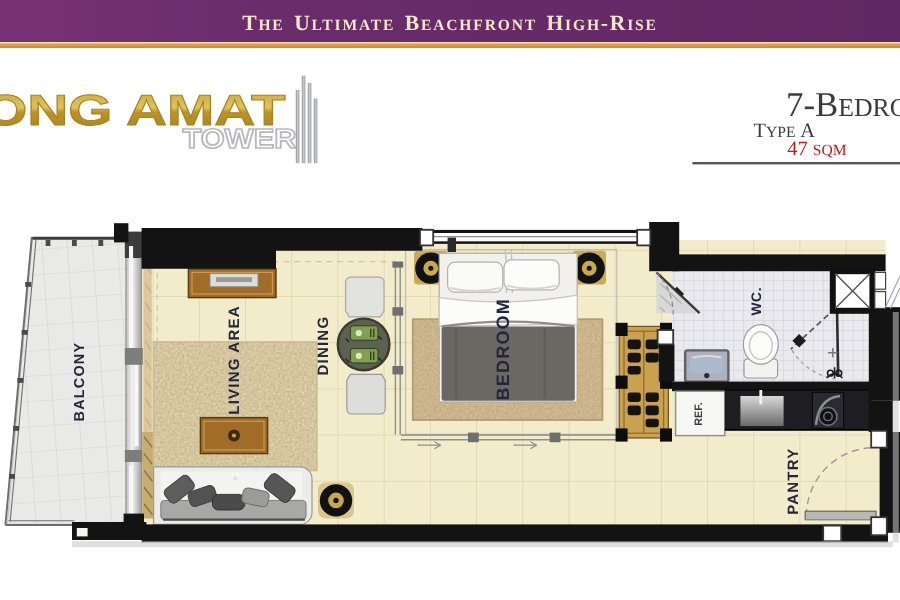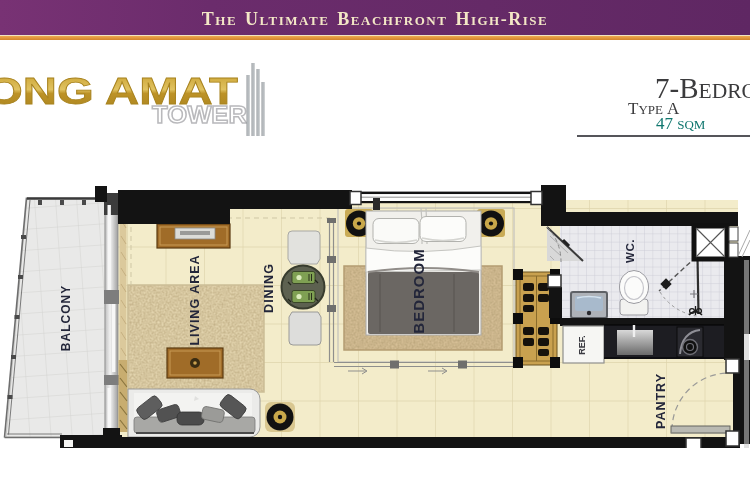--- a/index.html
+++ b/index.html
@@ -1,16 +1,16 @@
 <!DOCTYPE html>
 <html><head>
 <meta charset="utf-8">
 <style>
   html,body{margin:0;padding:0;background:#fff;}
-  #page{position:relative;width:750px;height:448px;overflow:hidden;background:#fff;font-family:"Liberation Sans",sans-serif;}
+  #page{position:relative;width:750px;height:500px;overflow:hidden;background:#fff;font-family:"Liberation Sans",sans-serif;}
   .abs{position:absolute;}
 </style>
 </head>
 <body>
 <div id="page">
 
   <div class="abs" style="left:0;top:0;width:750px;height:35px;background:linear-gradient(90deg,#783274 0%,#6b2c6c 28%,#652a67 65%,#5f2763 100%);"></div>
 
   <div class="abs" style="left:0;top:9px;width:750px;text-align:center;font-family:'Liberation Serif',serif;color:#f3e7c6;font-size:18px;letter-spacing:1.5px;word-spacing:2px;font-variant:small-caps;font-weight:bold;">The Ultimate Beachfront High-Rise</div>
 
@@ -46,21 +46,21 @@
   </svg>
 
   <div class="abs" style="left:655px;top:72px;white-space:nowrap;font-family:'Liberation Serif',serif;color:#3b3b3d;">
     <span style="font-size:29px;">7-B</span><span style="font-size:21.5px;">EDROOM</span>
   </div>
 
   <div class="abs" style="left:628px;top:99px;white-space:nowrap;font-family:'Liberation Serif',serif;color:#3b3b3d;">
     <span style="font-size:17px;">T</span><span style="font-size:13px;">YPE</span> <span style="font-size:17px;">A</span>
   </div>
 
-  <div class="abs" style="left:656px;top:114px;white-space:nowrap;font-family:'Liberation Serif',serif;color:#0f766e;">
+  <div class="abs" style="left:656px;top:114px;white-space:nowrap;font-family:'Liberation Serif',serif;color:#b91c1c;">
     <span style="font-size:17px;">47 </span><span style="font-size:13px;">SQM</span>
   </div>
 
   <div class="abs" style="left:577px;top:135px;width:173px;height:2px;background:#55555a;"></div>
 
   <svg id="plan" class="abs" style="left:0;top:0;" width="750" height="500" viewBox="0 0 750 500">
     <defs>
       <pattern id="tileC" width="38.5" height="38.5" patternUnits="userSpaceOnUse" x="128" y="209">
         <rect width="38.5" height="38.5" fill="#f3ecca"></rect>
         <path d="M38.5 0V38.5H0" fill="none" stroke="#ded4ac" stroke-width="1.3"></path>

